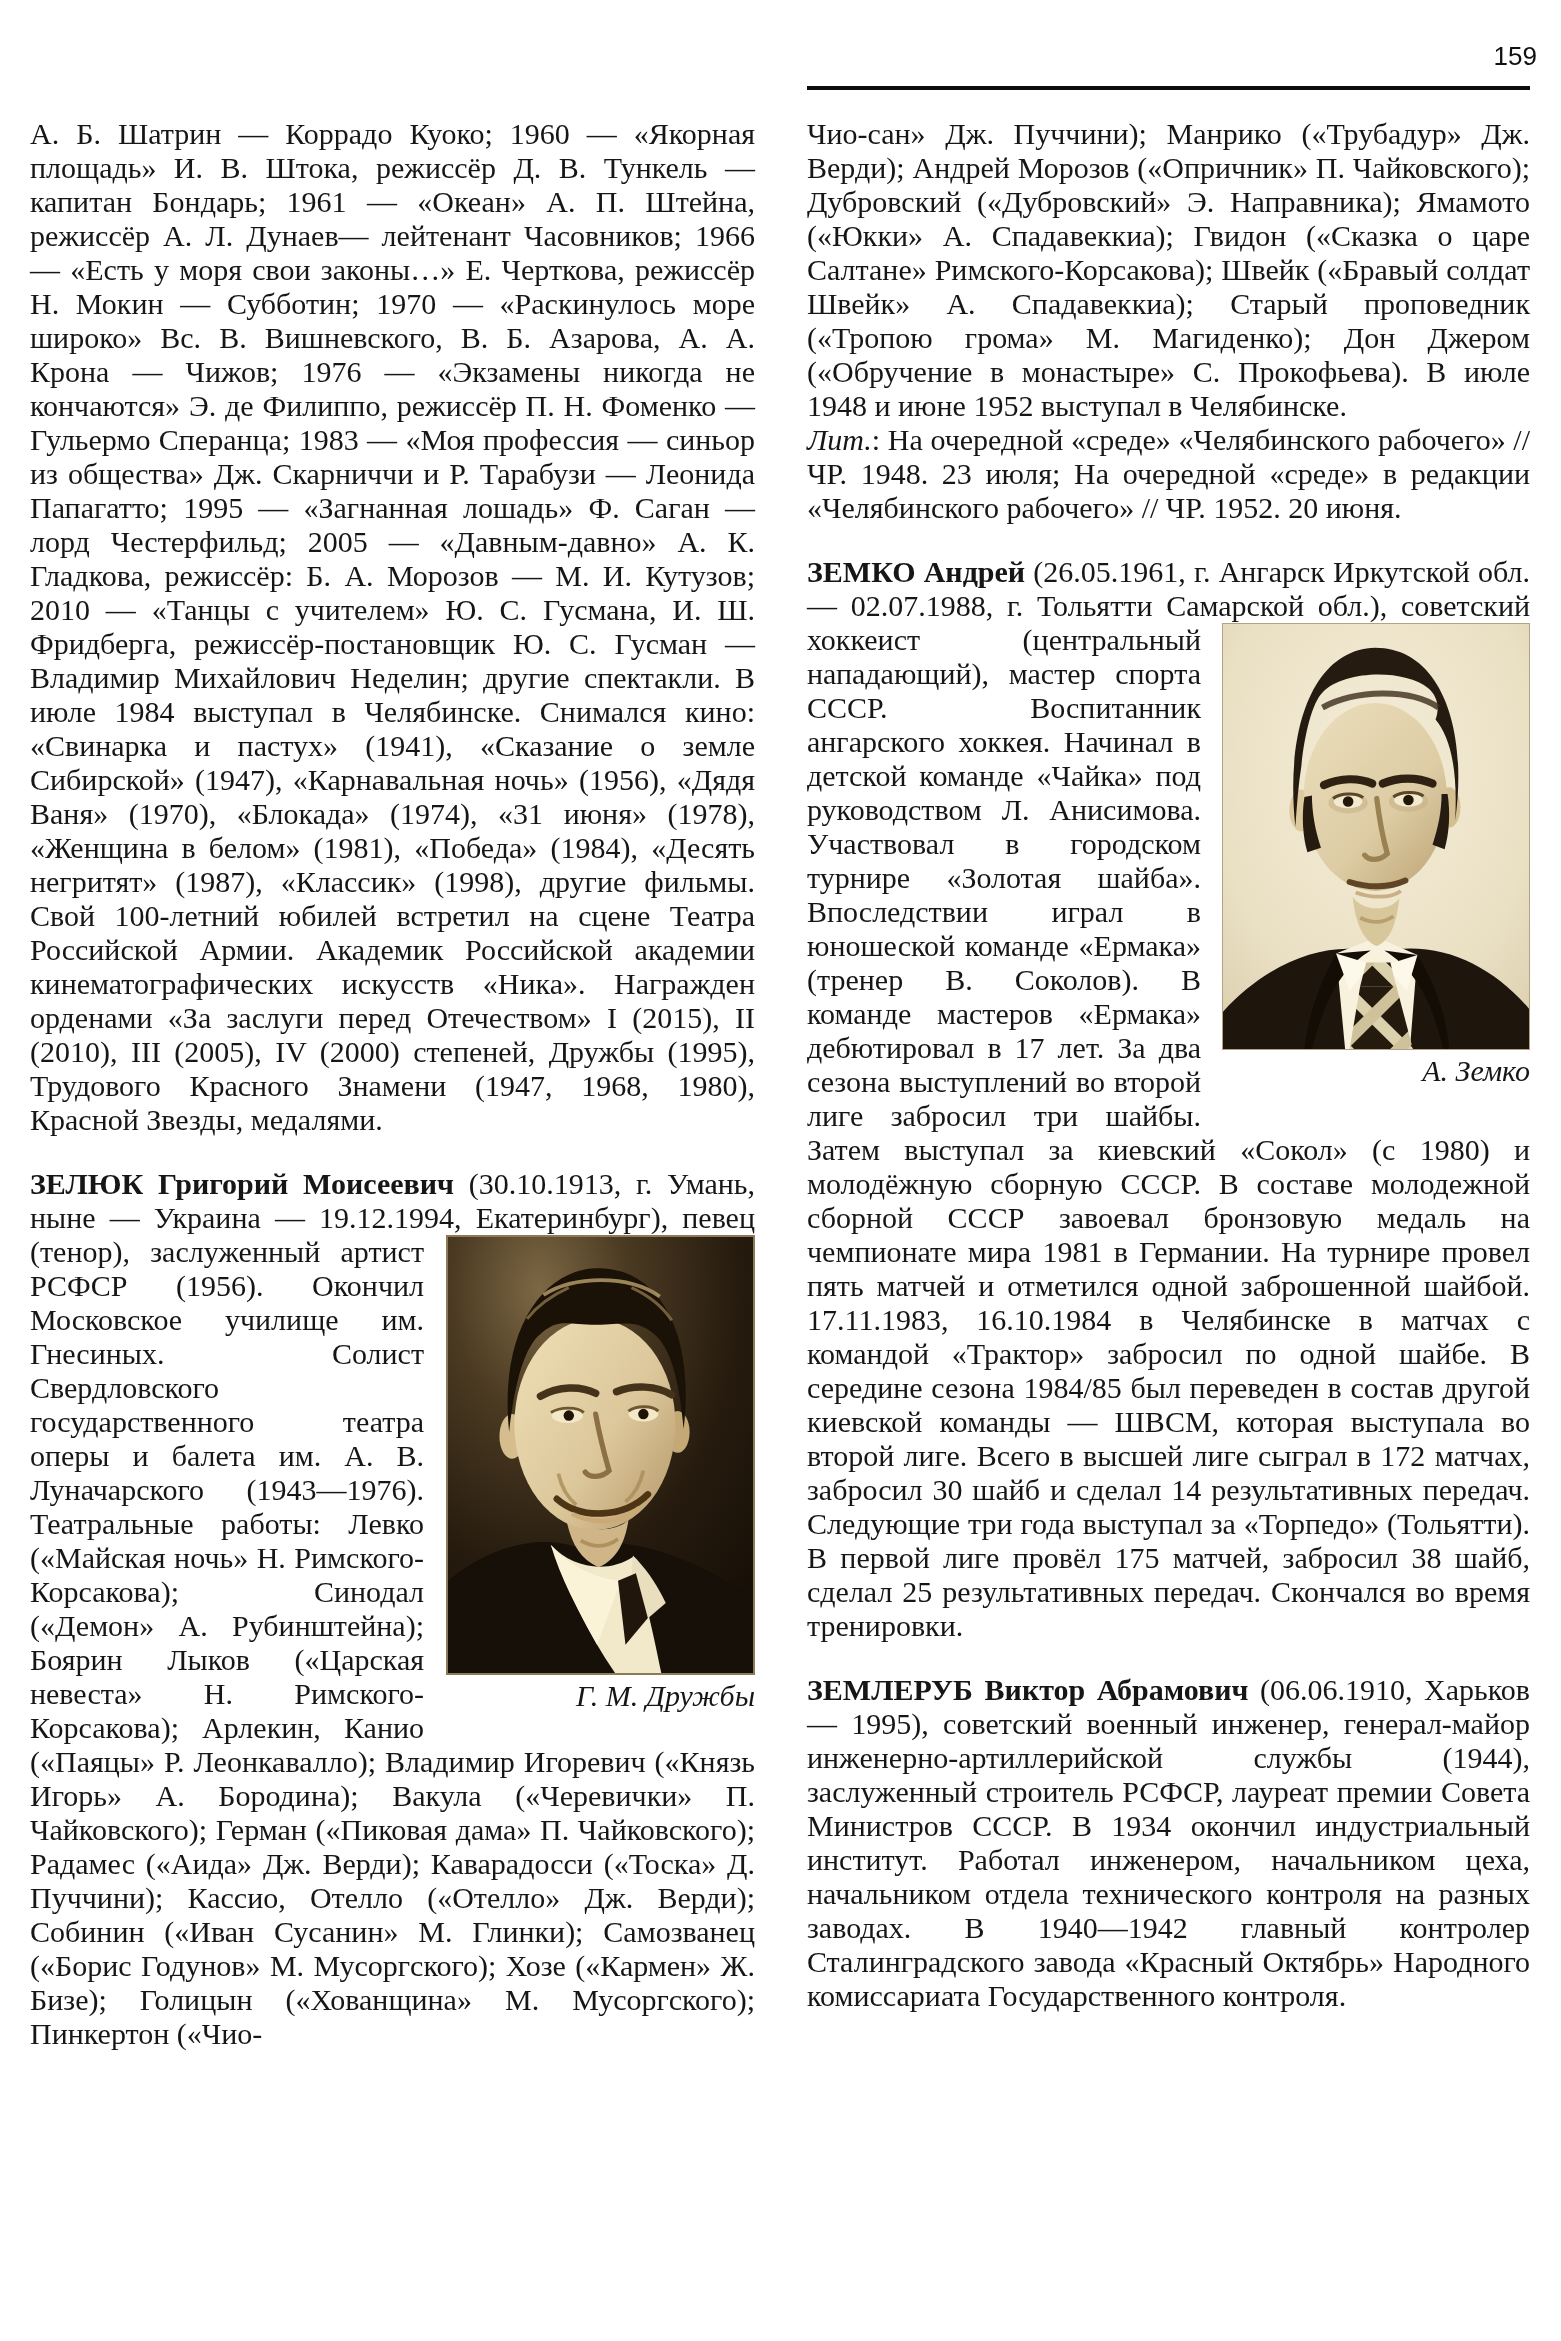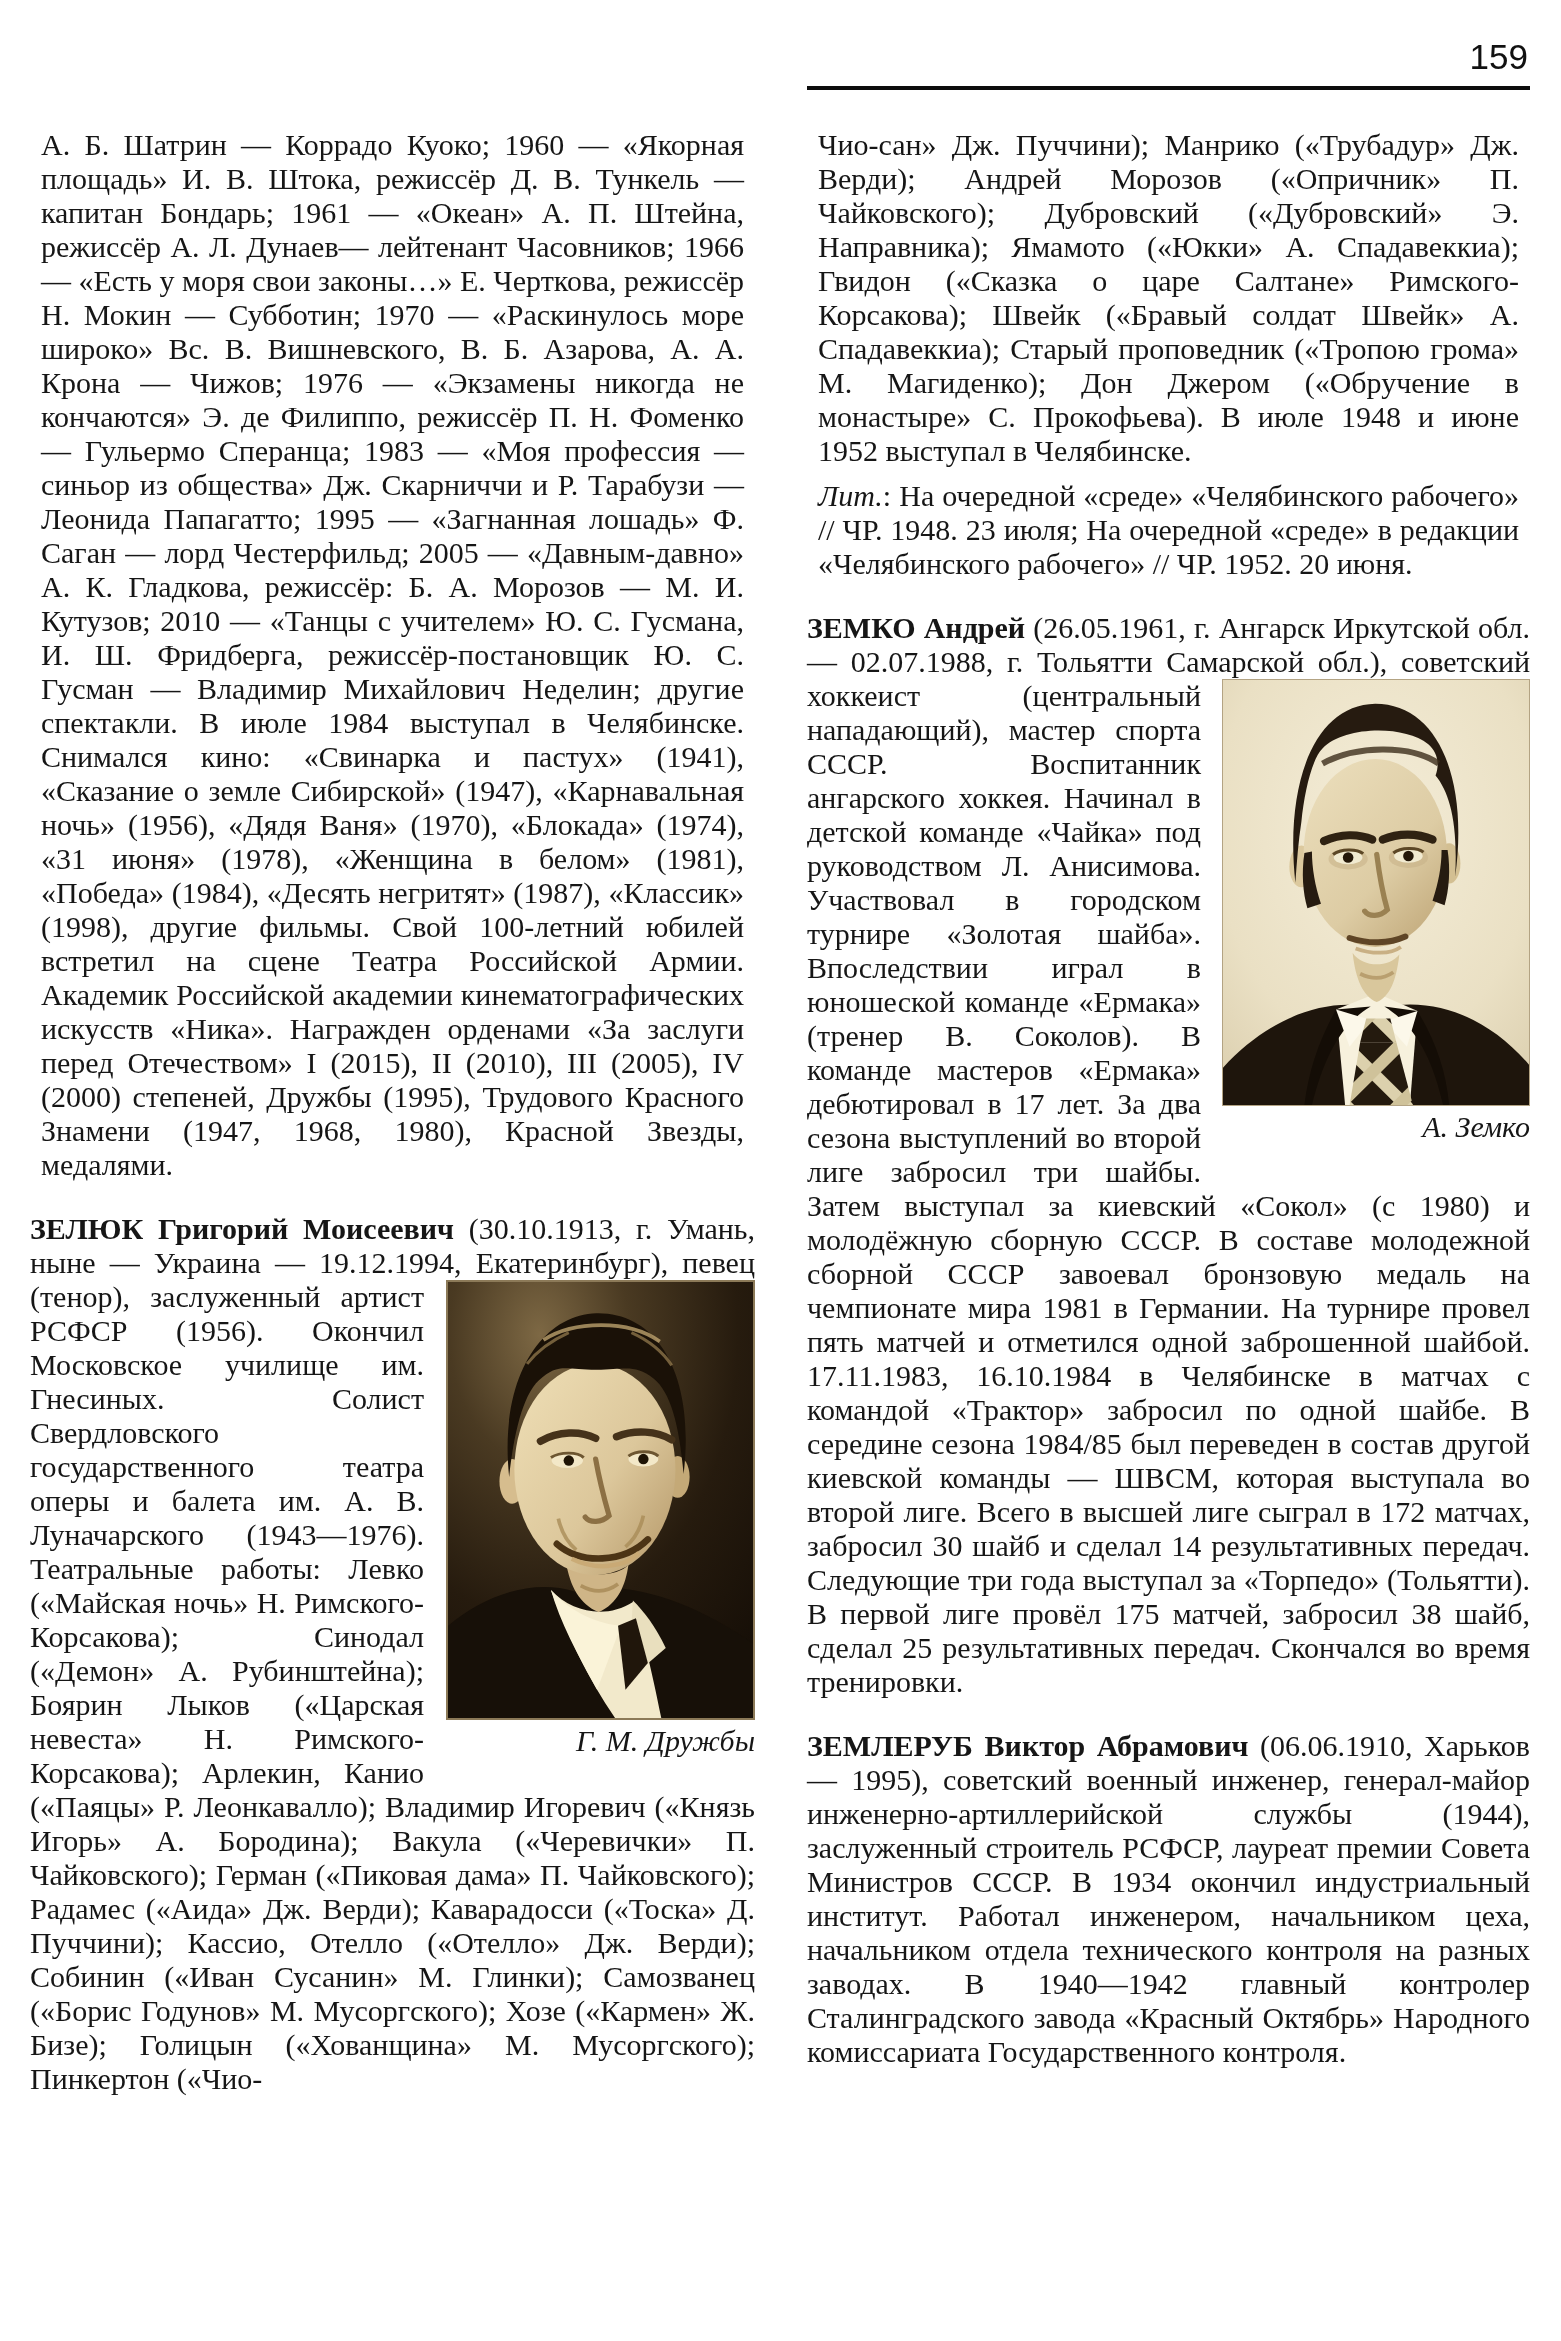--- a/index.html
+++ b/index.html
@@ -5,40 +5,40 @@
   html,body{margin:0;padding:0;background:#ffffff;}
   .page{
     position:relative;
     width:1561px;height:2342px;
     background:#ffffff;
     overflow:hidden;
     font-family:"Liberation Serif", serif;
     color:#161616;
   }
   .pagenum{
-    position:absolute;top:39px;right:33px;
+    position:absolute;top:39px;right:24px;
     font-family:"Liberation Sans", sans-serif;
-    font-size:35px;line-height:35px;color:#111;
+    font-size:26px;line-height:35px;color:#111;
   }
   .rule{
     position:absolute;left:807px;top:86px;
     width:723px;height:3.7px;background:#0d0d0d;
   }
   .columns{
     position:absolute;left:30px;top:117px;
     width:1500px;
     display:flex;gap:52px;
   }
   .col{
     width:725px;
     font-size:30px;line-height:34px;
     text-align:justify;
   }
   .col-right{width:723px;}
-  .para{margin:11px;}
+  .para{margin:0;}
   .entry{margin-top:30px;}
   .headword{font-weight:700;}
   .lit-label{font-style:italic;}
   .fig{
     float:right;
     padding-top:68px;
     margin:0 0 22px 0;
     shape-outside:inset(68px 0 0 0);
   }
   .fig-zelyuk{width:331px;}

